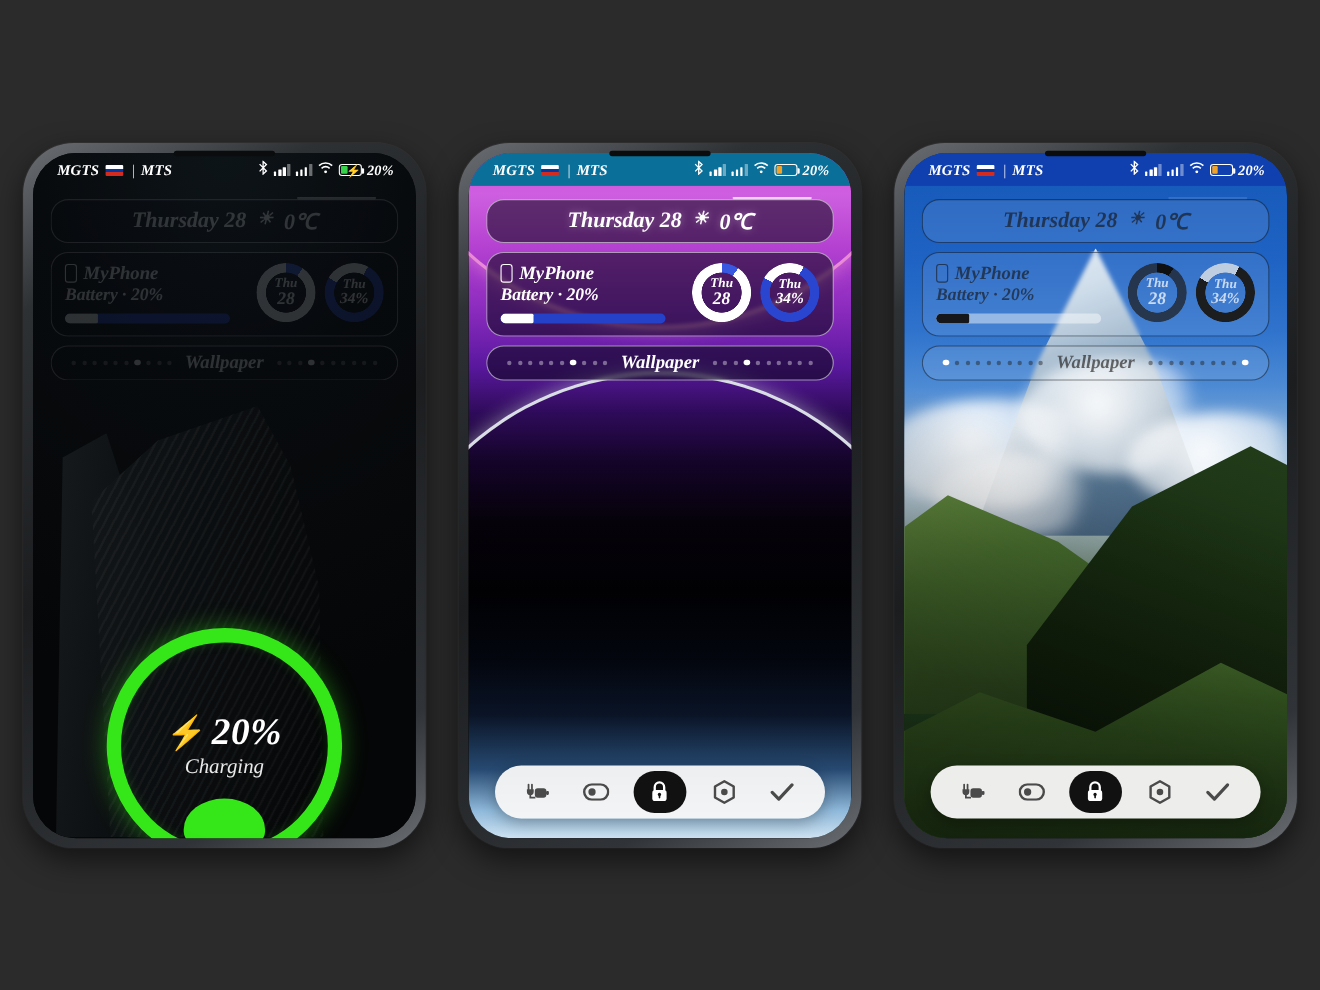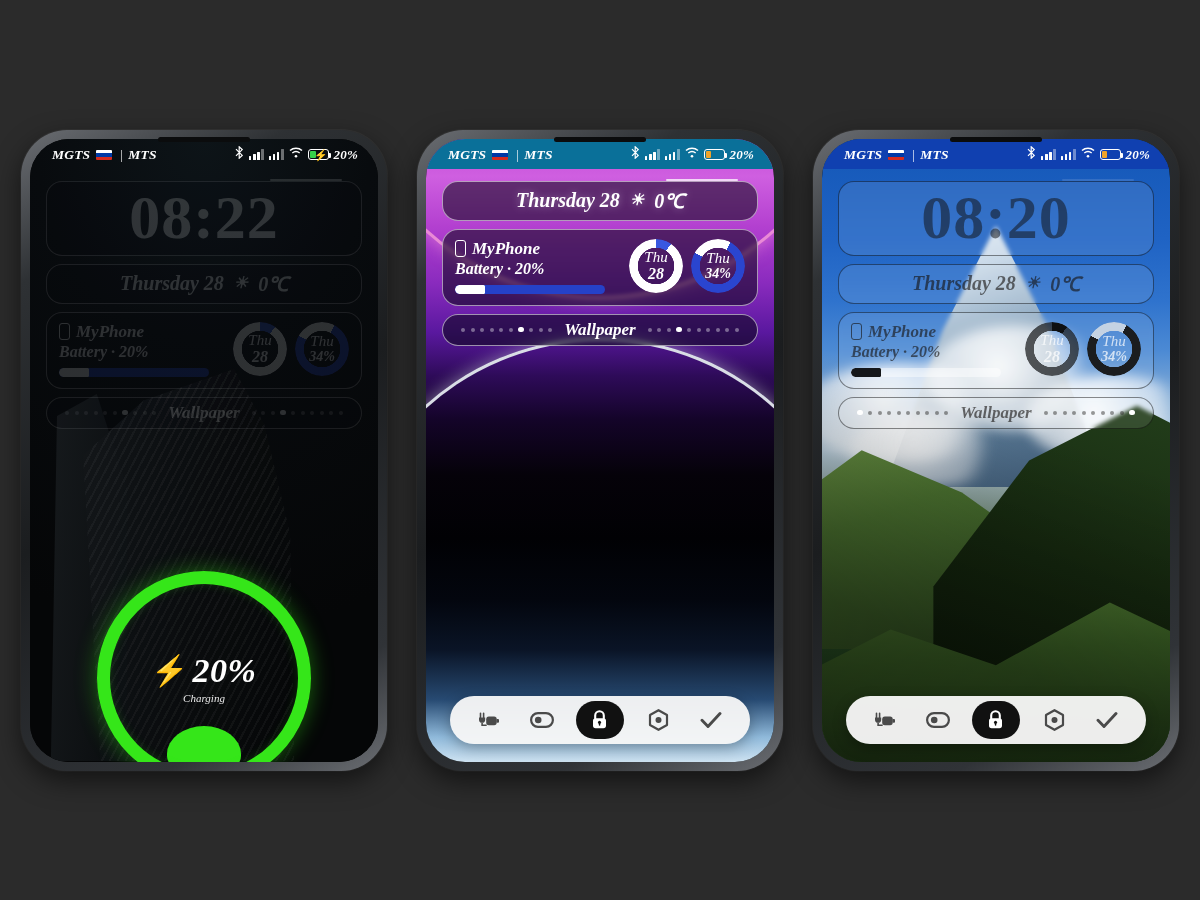--- a/index.html
+++ b/index.html
@@ -239,21 +239,21 @@
   .gauge-a .ring{
     background: conic-gradient(from 0deg, #3858e0 0deg 34deg, #ffffff 34deg 360deg);
     -webkit-mask: radial-gradient(circle, transparent 0 18px, #000 18.5px);
             mask: radial-gradient(circle, transparent 0 18px, #000 18.5px);
   }
   .gauge-b .ring{
     background: conic-gradient(from 0deg, #ffffff 0deg 28deg, #2a45cf 28deg 122deg, #2a45cf 122deg 300deg, #ffffff 300deg 360deg);
     -webkit-mask: radial-gradient(circle, transparent 0 18px, #000 18.5px);
             mask: radial-gradient(circle, transparent 0 18px, #000 18.5px);
   }
-  .g-top{ font-size:15px; font-weight:400; font-style:italic; color:#fff; line-height:1; z-index:2;}
+  .g-top{ font-size:12px; font-weight:700; font-style:italic; color:#fff; line-height:1; z-index:2;}
   .g-main{ font-size:16px; font-weight:700; font-style:italic; color:#fff; line-height:1.1; z-index:2;}
   .g-main.sm{ font-size:14px; }
 
   .wall-card{
     padding:5px 12px;
     display:flex; align-items:center; justify-content:center; gap:8px;
   }
   .dots{ display:flex; align-items:center; gap:5.5px; flex:1 1 auto;}
   .dots.right{ justify-content:flex-start;}
   .dots.left{ justify-content:flex-end;}
@@ -292,21 +292,21 @@
   }
   .charge-center{
     position:absolute; inset:0; display:flex; flex-direction:column;
     align-items:center; justify-content:center; gap:2px;
   }
   .charge-pct{
     font-size:34px; font-weight:700; font-style:italic; color:#fff;
     display:flex; align-items:center; gap:3px; letter-spacing:.5px;
   }
   .charge-pct .blt{ font-size:30px; font-style:normal;}
-  .charge-state{ font-size:11px; font-style:italic; color:#e9e9e9; }
+  .charge-state{ font-size:19px; font-style:italic; color:#e9e9e9; }
   .drop-nub{
     position:absolute; left:50%; bottom:-7px; transform:translateX(-50%);
     width:18px; height:13px; background:#35e619; border-radius:0 0 50% 50%;
   }
   .splat{ position:absolute; background:#35e619; z-index:24;}
   .sp1{ left:50%; top:647px; transform:translateX(-50%); width:14px; height:14px; border-radius:50%; }
   .sp2{ left:45.5%; top:722px; width:9px; height:9px; border-radius:50%; }
   .sp3{ left:49%; top:742px; width:9px; height:24px; border-radius:6px; transform:rotate(22deg); }
   .sp4{ left:55.5%; top:775px; width:16px; height:16px; border-radius:50%; }
   .sp5{ left:48%; top:779px; width:15px; height:15px; border-radius:50%; }
@@ -384,23 +384,20 @@
           <span class="batt batt-green">
             <span class="fill" style="width:38%"></span>
             <span class="bolt">⚡</span>
           </span>
           <span class="pct">20%</span>
         </div>
       </div>
       <div class="sliver dim"></div>
 
       <div class="widgets dim">
-        <div class="wcard clock-card">
-          <div class="clock">08:22</div>
-        </div>
         <div class="wcard date-card">
           <span>Thursday 28</span>
           <span class="sun-icon">☀</span>
           <span>0℃</span>
         </div>
         <div class="wcard batt-card">
           <div class="batt-left">
             <div class="bl-row">
               <span class="phone-glyph"></span>
               <span class="bl-title">MyPhone</span>
@@ -669,23 +666,20 @@
           </span>
           <span class="batt batt-orange">
               <span class="fill" style="width:30%"></span>
             </span>
           <span class="pct">20%</span>
         </div>
       </div>
       <div class="sliver dim"></div>
 
       <div class="widgets shadowy">
-        <div class="wcard clock-card">
-          <div class="clock">08:20</div>
-        </div>
         <div class="wcard date-card">
           <span>Thursday 28</span>
           <span class="sun-icon">☀</span>
           <span>0℃</span>
         </div>
         <div class="wcard batt-card">
           <div class="batt-left">
             <div class="bl-row">
               <span class="phone-glyph"></span>
               <span class="bl-title">MyPhone</span>

